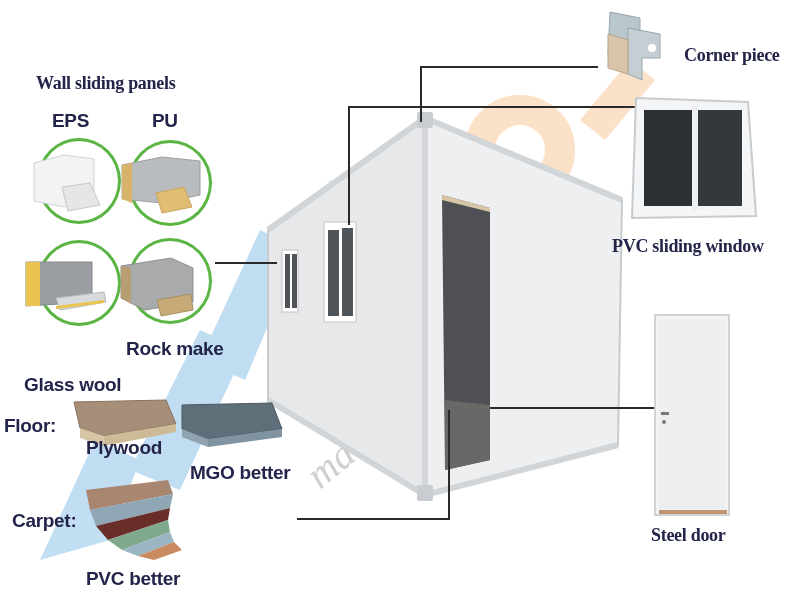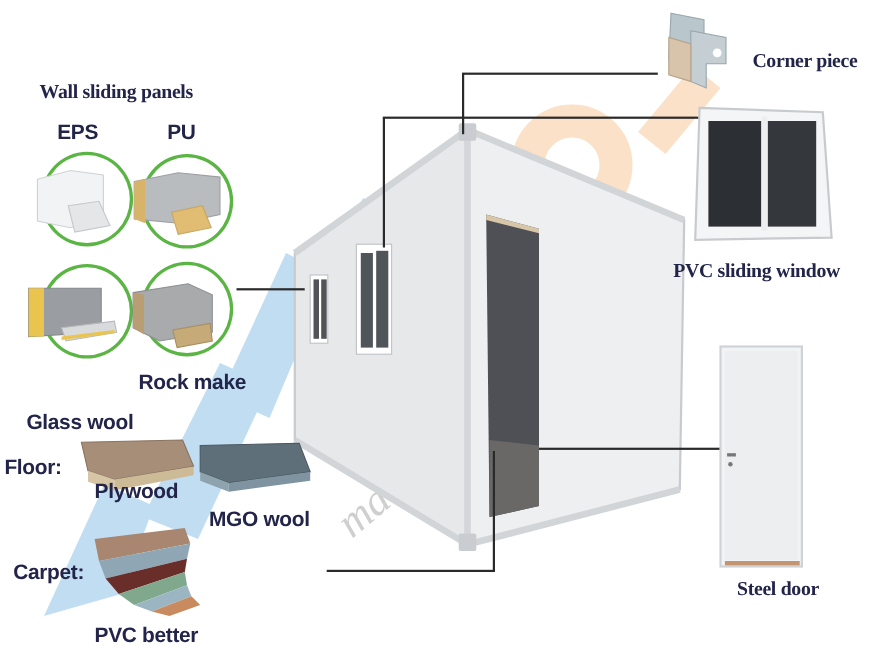--- a/index.html
+++ b/index.html
@@ -100,21 +100,21 @@
   <polygon points="0,2 92,0 102,24 30,36 6,28" fill="#a78e78" stroke="#8a735f"></polygon>
   <polygon points="6,28 30,36 30,46 6,38" fill="#d6c6a6"></polygon>
   <polygon points="30,36 102,24 102,32 30,46" fill="#cdbb98"></polygon>
 </svg>
 <svg width="110" height="50" style="left:182px;top:403px;">
   <polygon points="0,2 90,0 100,26 26,36 0,26" fill="#5e6f7a" stroke="#4a5862"></polygon>
   <polygon points="0,26 26,36 26,44 0,34" fill="#8ea3ae"></polygon>
   <polygon points="26,36 100,26 100,34 26,44" fill="#7f94a0"></polygon>
 </svg>
 <div class="lbl" style="left:86px;top:437px;">Plywood</div>
-<div class="lbl" style="left:190px;top:462px;">MGO wool</div>
+<div class="lbl" style="left:190px;top:462px;">MGO better</div>
 
 <div class="lbl" style="left:12px;top:510px;text-align:right;">Carpet:</div>
 <svg width="120" height="80" style="left:78px;top:480px;">
   <g>
     <polygon points="8,10 90,0 95,14 12,30" fill="#a88670"></polygon>
     <polygon points="12,30 95,14 92,28 18,46" fill="#8fa7b4"></polygon>
     <polygon points="18,46 92,28 90,40 30,60" fill="#6a2e2a"></polygon>
     <polygon points="30,60 90,40 92,52 44,70" fill="#7fa88c"></polygon>
     <polygon points="44,70 92,52 96,62 60,76" fill="#9bb6c2"></polygon>
     <polygon points="60,76 96,62 104,70 76,80" fill="#c88a5e"></polygon>
@@ -138,13 +138,13 @@
 </svg>
 <div class="lbl lg" style="left:612px;top:236px;">PVC sliding window</div>
 
 <svg width="80" height="205" style="left:655px;top:315px;">
   <rect x="0" y="0" width="74" height="200" fill="#f2f3f4" stroke="#d0d3d6" stroke-width="2"></rect>
   <rect x="4" y="4" width="66" height="190" fill="#eceef0"></rect>
   <rect x="4" y="195" width="68" height="4" fill="#c29470"></rect>
   <rect x="6" y="97" width="8" height="3" fill="#777"></rect>
   <circle cx="9" cy="107" r="2" fill="#777"></circle>
 </svg>
-<div class="lbl lg" style="left:651px;top:525px;margin-left:19px;">Steel door</div>
+<div class="lbl lg" style="left:651px;top:525px;">Steel door</div>
 
 </body></html>

